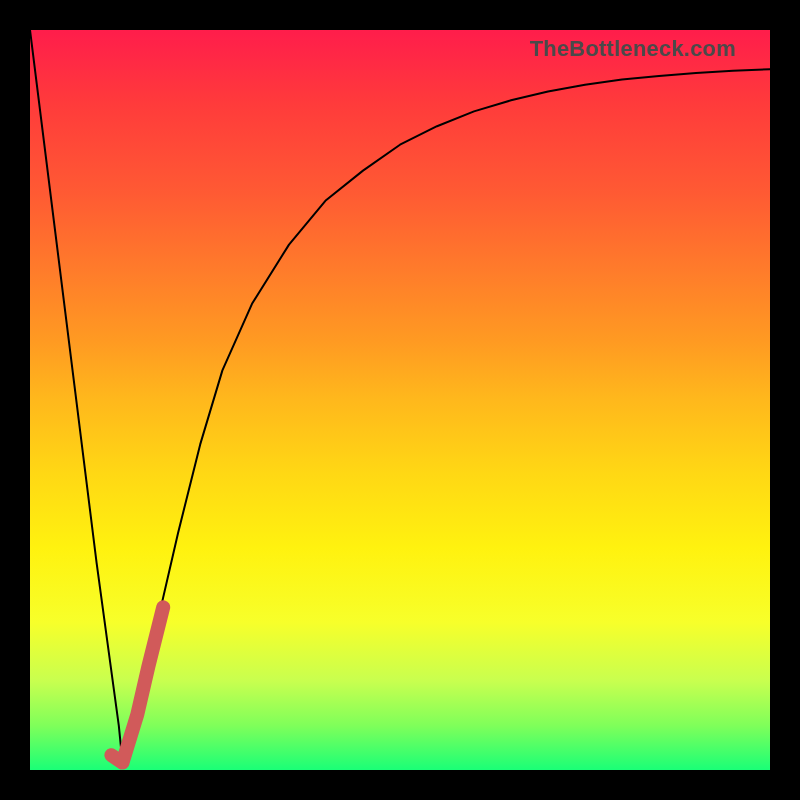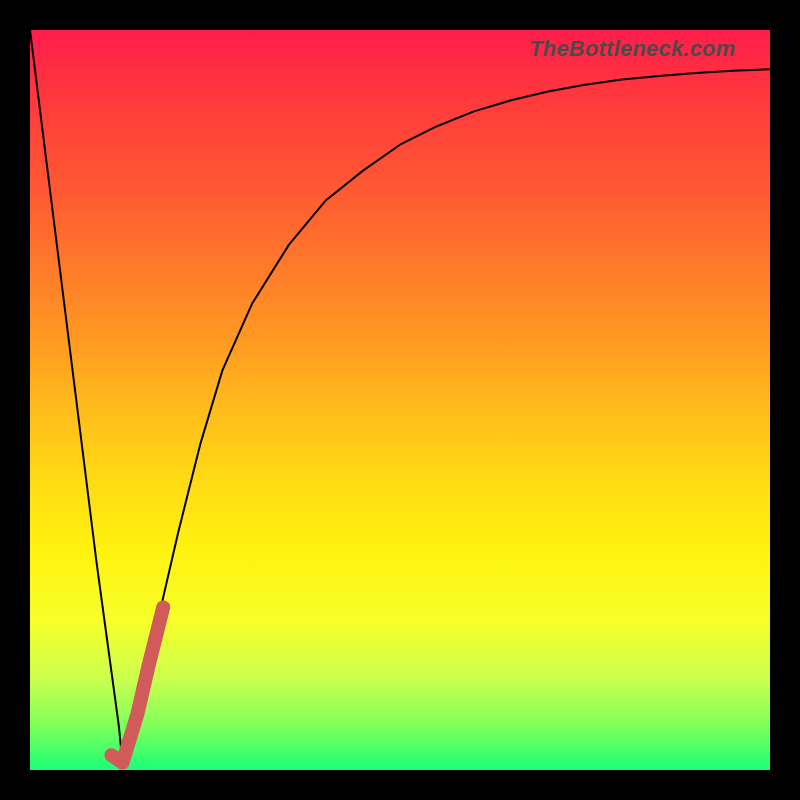--- a/index.html
+++ b/index.html
@@ -42,21 +42,20 @@
     position: absolute;
     color: #4a4a4a;
     font-size: 22px;
     font-weight: 600;
     letter-spacing: 0.2px;
     white-space: nowrap;
   }
   .label.top-right {
     right: 34px;
     top: 6px;
-    font-style: italic;
   }
   svg.overlay {
     position: absolute;
     left: 0;
     top: 0;
     width: 740px;
     height: 740px;
   }
   .curve {
     fill: none;

